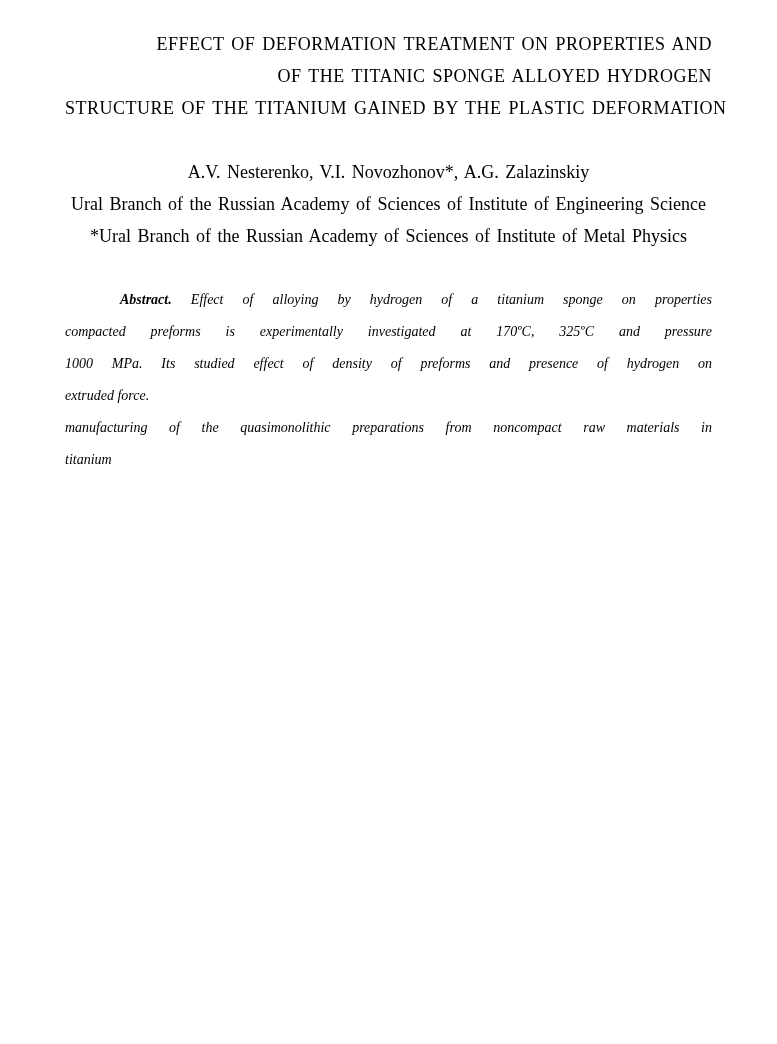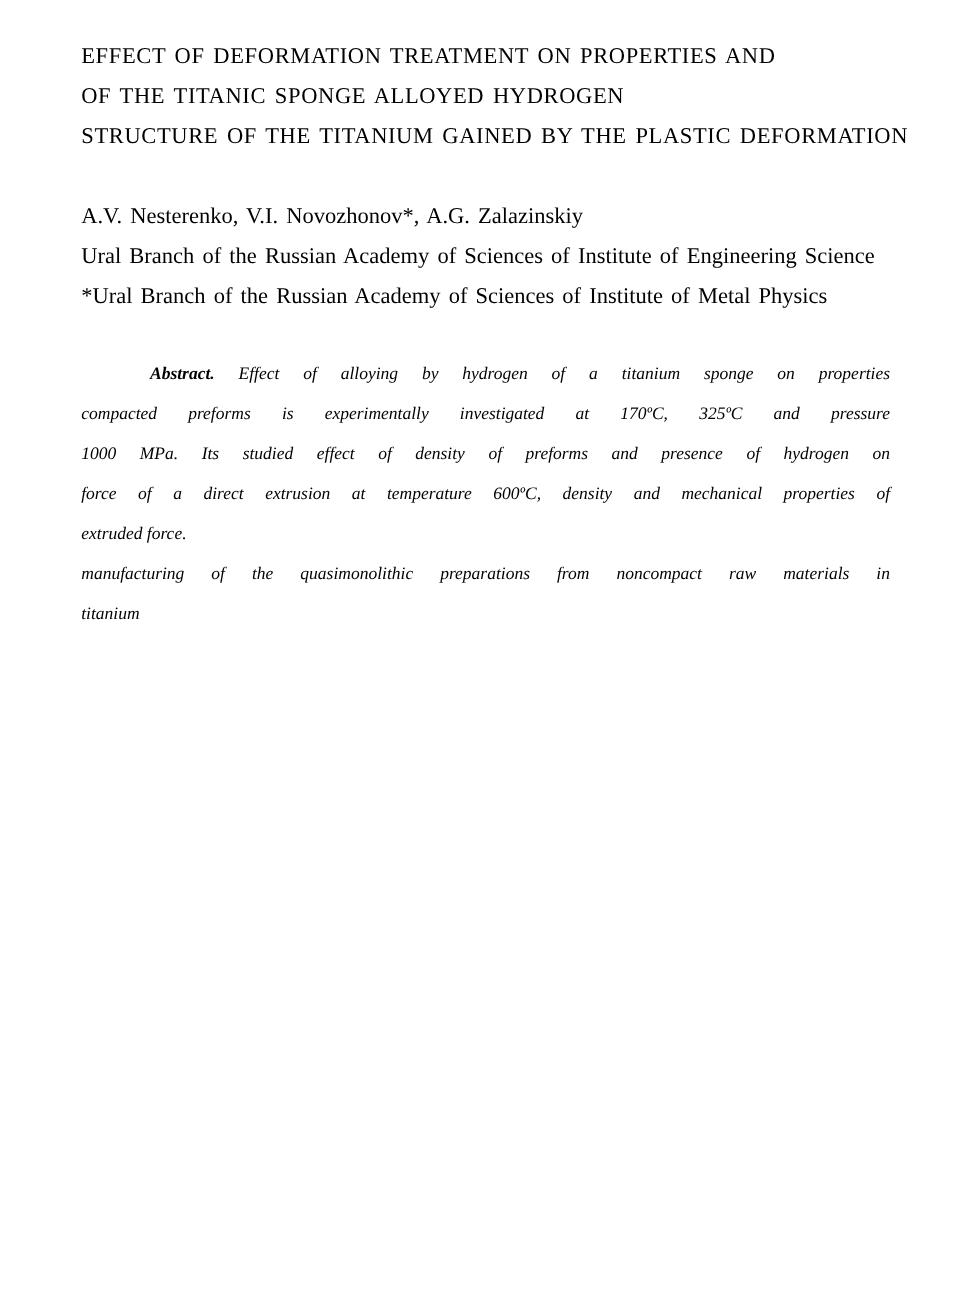--- a/index.html
+++ b/index.html
@@ -15,30 +15,30 @@
     padding: 28px 65px 0 65px;
     background: #ffffff;
     color: #000000;
     font-family: "Liberation Serif", "DejaVu Serif", serif;
     overflow: hidden;
   }
   .t-line {
     font-size: 18px;
     line-height: 32px;
     height: 32px;
-    text-align: left;
+    text-align: right;
     letter-spacing: 0.5px;
     word-spacing: 2px;
     white-space: nowrap;
   }
   .c-line {
     font-size: 18px;
     line-height: 32px;
     height: 32px;
-    text-align: left;
+    text-align: center;
     word-spacing: 2px;
     white-space: nowrap;
   }
   .b-line {
     font-size: 14px;
     line-height: 32px;
     height: 32px;
     text-align: justify;
     text-align-last: justify;
     font-style: italic;
@@ -74,21 +74,20 @@
     <div class="c-line">Ural Branch of the Russian Academy of Sciences of Institute of Engineering Science</div>
     <div class="c-line">*Ural Branch of the Russian Academy of Sciences of Institute of Metal Physics</div>
   </section>
 
   <div class="blank"></div>
 
   <section>
     <div class="b-line indent"><span class="bold">Abstract.</span><span> Effect of alloying by hydrogen of a titanium sponge on properties</span></div>
     <div class="b-line">compacted preforms is experimentally investigated at 170ºC, 325ºC and pressure</div>
     <div class="b-line">1000 MPa. Its studied effect of density of preforms and presence of hydrogen on</div>
-    <div class="b-line">force of a direct extrusion at temperature 600ºC, density and mechanical properties of</div>
     <div class="b-line last">extruded force.</div>
   </section>
 
   <section>
     <div class="b-line">manufacturing of the quasimonolithic preparations from noncompact raw materials in</div>
   </section>
 
   <section>
     <div class="b-line last">titanium</div>
   </section>

